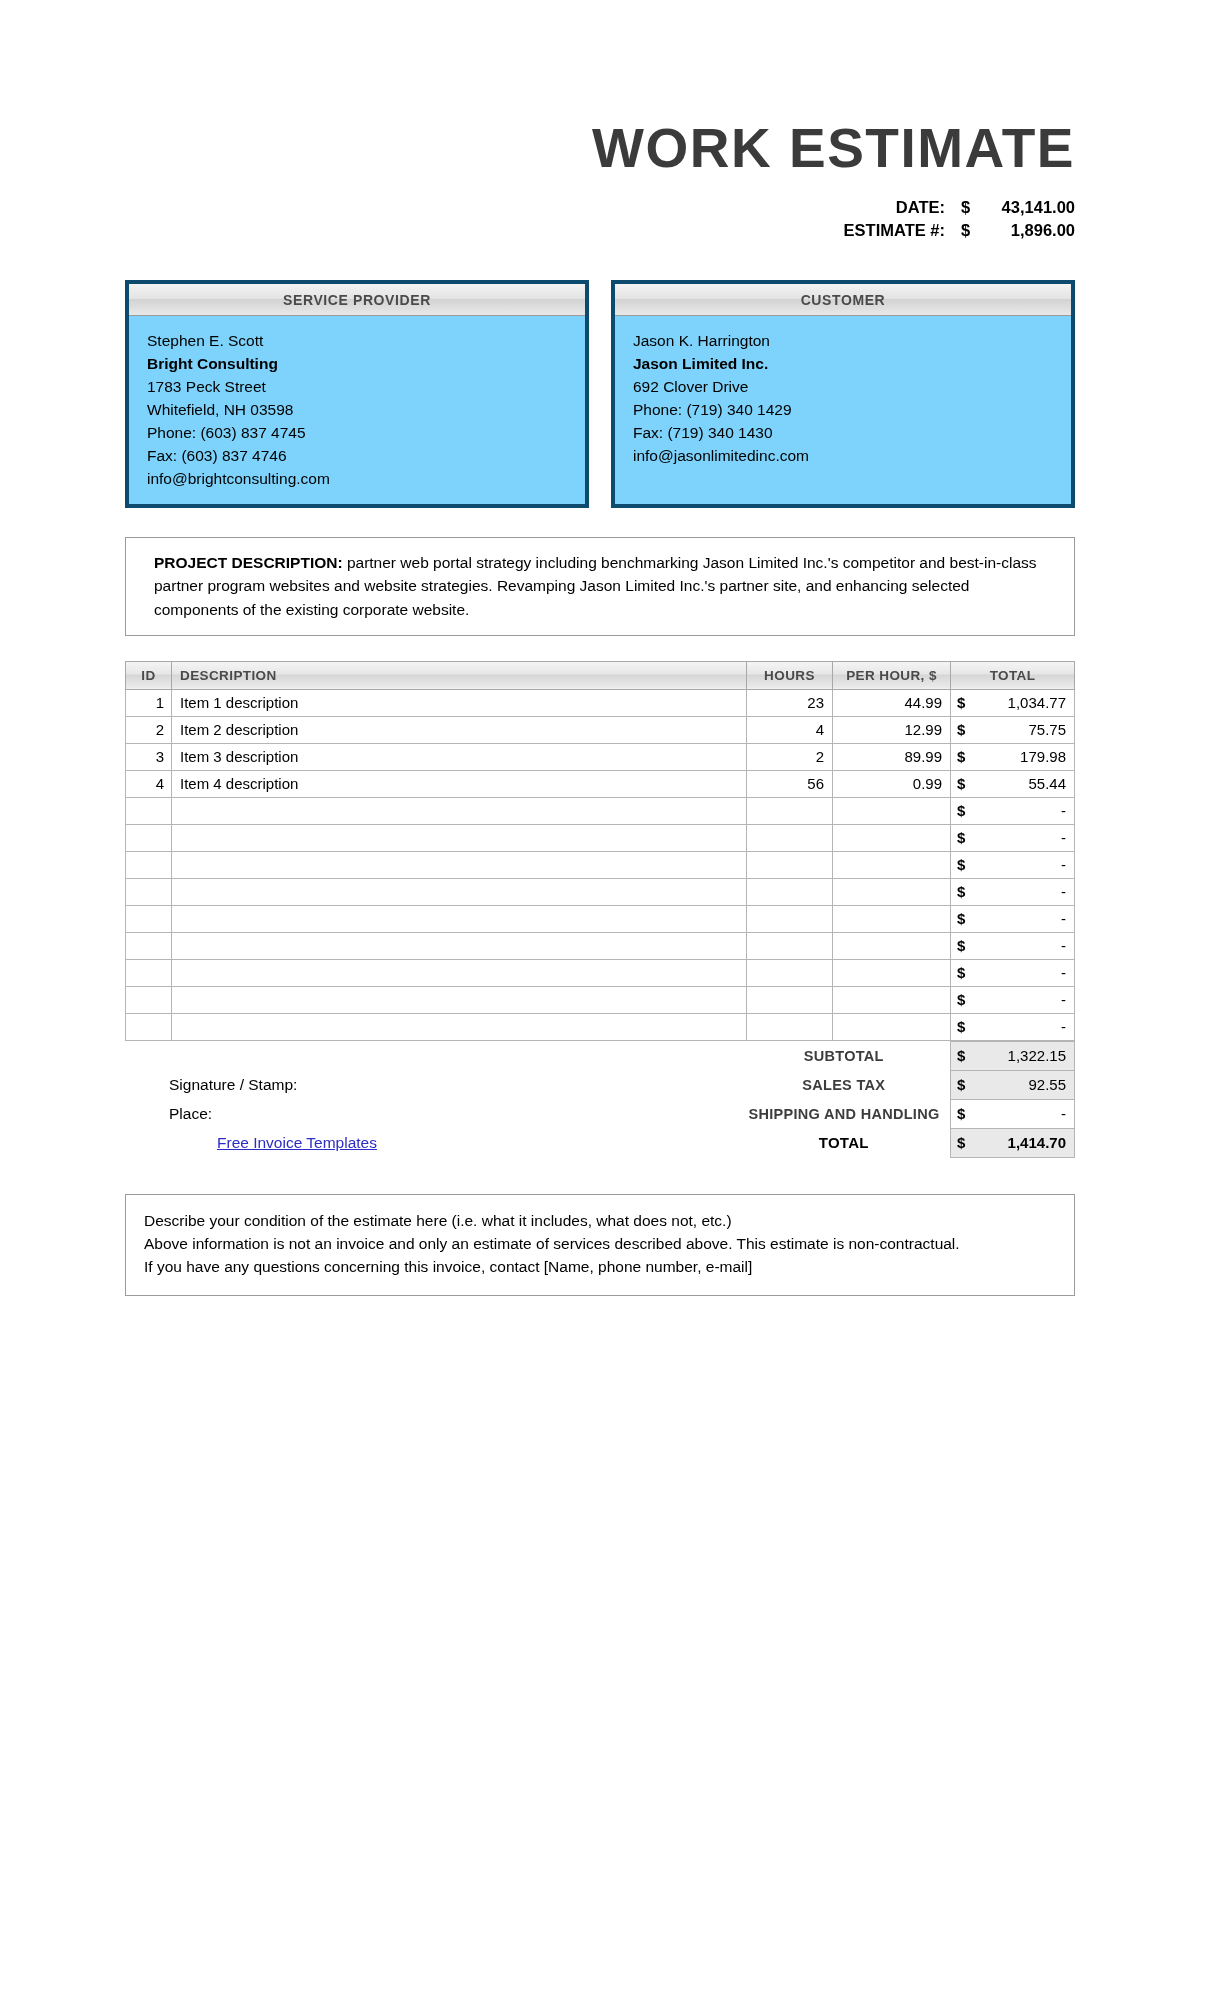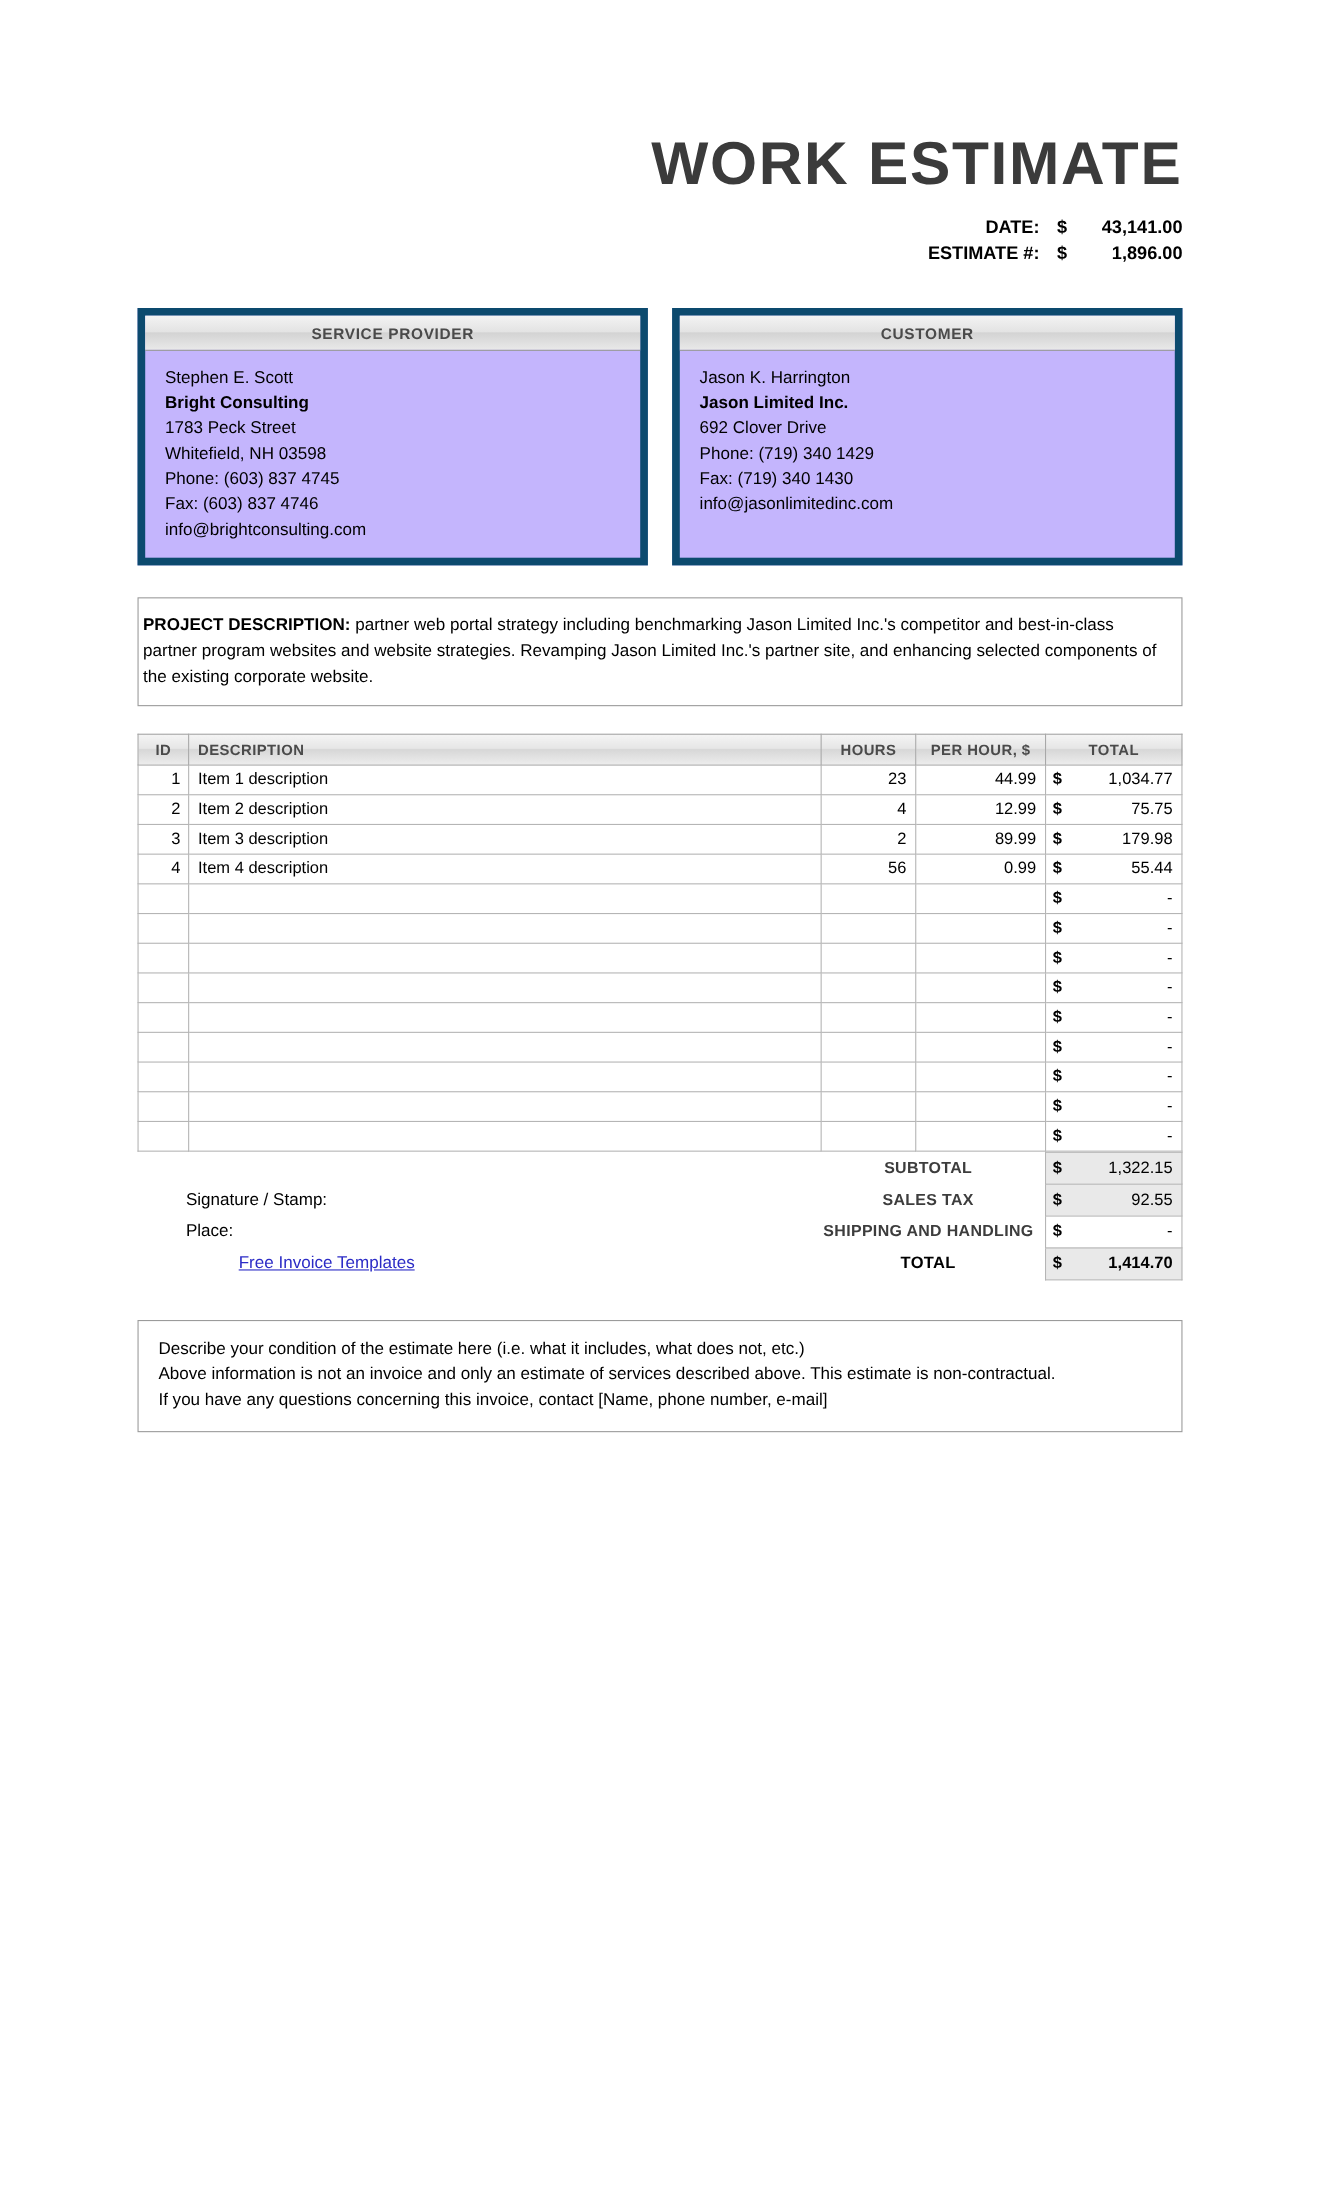--- a/index.html
+++ b/index.html
@@ -98,22 +98,22 @@
   .meta-val { width: 96px; text-align: right; }
 
   
   .parties {
     display: flex;
     gap: 22px;
     padding: 0 145px 0 125px;
   }
   .party {
     flex: 1 1 0;
-    border: 7px solid #0c4a6e;
-    background: #c4b5fd;
+    border: 4px solid #0c4a6e;
+    background: #7dd3fc;
   }
   .party-head {
     height: 32px;
     line-height: 32px;
     text-align: center;
     font-size: 14px;
     font-weight: bold;
     letter-spacing: 0.6px;
     color: #4a4a4a;
     background: linear-gradient(to bottom, #f3f3f3 0%, #e3e3e3 48%, #d3d3d3 50%, #e9e9e9 100%);
@@ -123,21 +123,21 @@
     padding: 13px 18px 14px 18px;
     font-size: 15.5px;
     line-height: 1.485;
   }
   .party-body .bold { font-weight: bold; }
 
   
   .project {
     margin: 29px 145px 0 125px;
     border: 1px solid #9b9b9b;
-    padding: 13px 20px 14px 4px;
+    padding: 13px 20px 14px 28px;
     font-size: 15.5px;
     line-height: 1.5;
   }
   .project .lead { font-weight: bold; }
 
   
   .items {
     margin: 25px 145px 0 125px;
     border-collapse: collapse;
     width: 950px;

